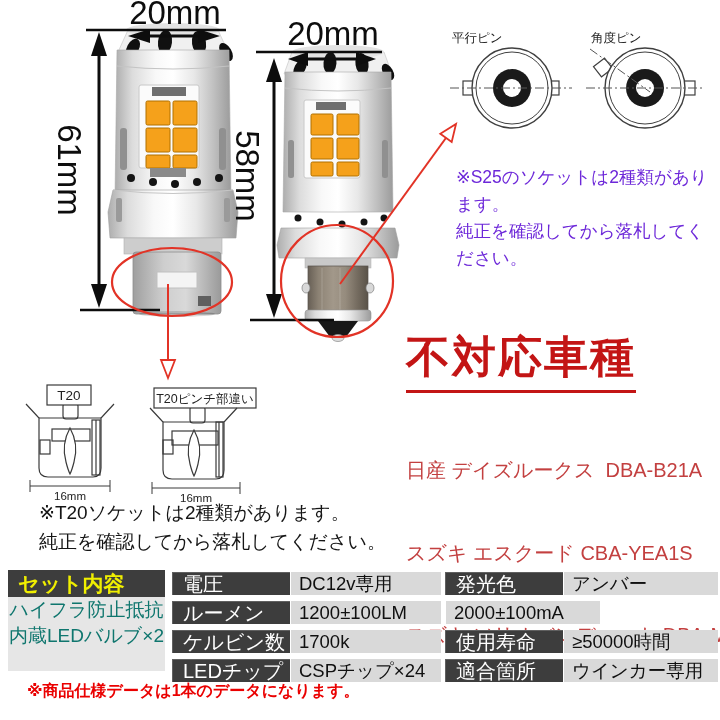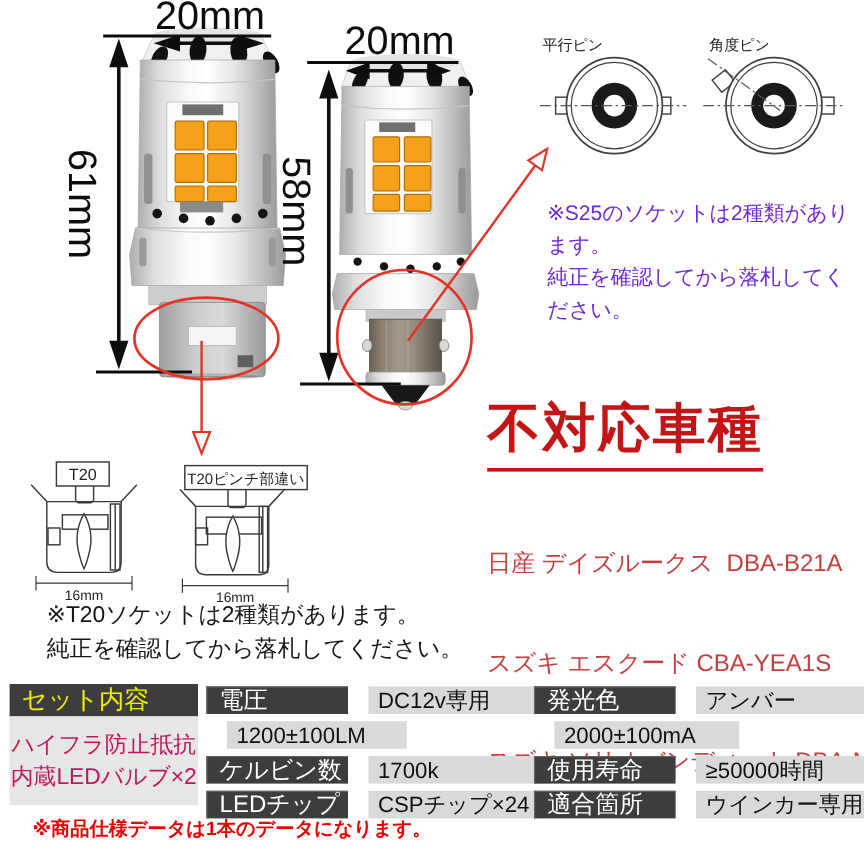--- a/index.html
+++ b/index.html
@@ -11,34 +11,34 @@
   .s25-note{left:456px;top:164px;font-size:17.5px;line-height:27px;color:#6d28d9;}
   
   .incompat{left:406px;top:328px;}
   .incompat-title{display:inline-block;font-size:44px;font-weight:bold;color:#c31515;
                   letter-spacing:2px;border-bottom:3px solid #c31515;padding-bottom:3px;}
   .incompat-list{margin-top:9px;font-size:20px;line-height:27.5px;color:#c34040;white-space:pre;}
   
   .t20-note{left:39px;top:498px;font-size:19px;line-height:29px;color:#151515;}
   
   .set-box{left:8px;top:570px;width:157px;}
-  .set-header{height:27px;background:#3d3d3d;color:#f0ef00;font-size:21px;font-weight:normal;
+  .set-header{height:27px;background:#3d3d3d;color:#f0ef00;font-size:21px;font-weight:bold;
               line-height:27px;padding-left:10px;box-sizing:border-box;}
-  .set-body{height:74px;background:#e6e6e6;color:#be185d;font-size:19px;line-height:26px;
-            text-align:center;padding-top:12px;box-sizing:border-box;}
+  .set-body{height:74px;background:#e6e6e6;color:#0f766e;font-size:19px;line-height:26px;
+            text-align:center;padding-top:0;box-sizing:border-box;}
   
   .spec-table{top:572px;}
   .spec-table.left{left:172px;}
   .spec-table.right{left:445px;}
   .spec-row{display:flex;height:23px;margin-bottom:6px;}
   .spec-label{width:118px;background:#3d3d3d;color:#ffffff;font-size:20px;line-height:23px;
               padding-left:10px;box-sizing:border-box;border-top:1px solid #606060;
               border-left:1px solid #606060;}
   .spec-value{width:150px;background:#d9d9d9;color:#101010;font-size:18.5px;line-height:23px;
-              padding-left:8px;box-sizing:border-box;margin-left:17px;}
+              padding-left:8px;box-sizing:border-box;margin-left:1px;}
   .spec-table.right .spec-value{width:154px;}
   
   .footnote{left:27px;top:681px;font-size:16px;font-weight:bold;color:#ea0000;}
 </style>
 </head>
 <body>
 
 <div id="stage">
 
   <svg id="illu" width="720" height="560" viewBox="0 0 720 560">
@@ -256,20 +256,21 @@
       <div>内蔵LEDバルブ×2</div>
     </div>
   </div>
 
   <div class="abs spec-table left">
     <div class="spec-row">
       <div class="spec-label">電圧</div>
       <div class="spec-value">DC12v専用</div>
     </div>
     <div class="spec-row">
+      <div class="spec-label">ルーメン</div>
       <div class="spec-value">1200±100LM</div>
     </div>
     <div class="spec-row">
       <div class="spec-label">ケルビン数</div>
       <div class="spec-value">1700k</div>
     </div>
     <div class="spec-row">
       <div class="spec-label">LEDチップ</div>
       <div class="spec-value">CSPチップ×24</div>
     </div>

